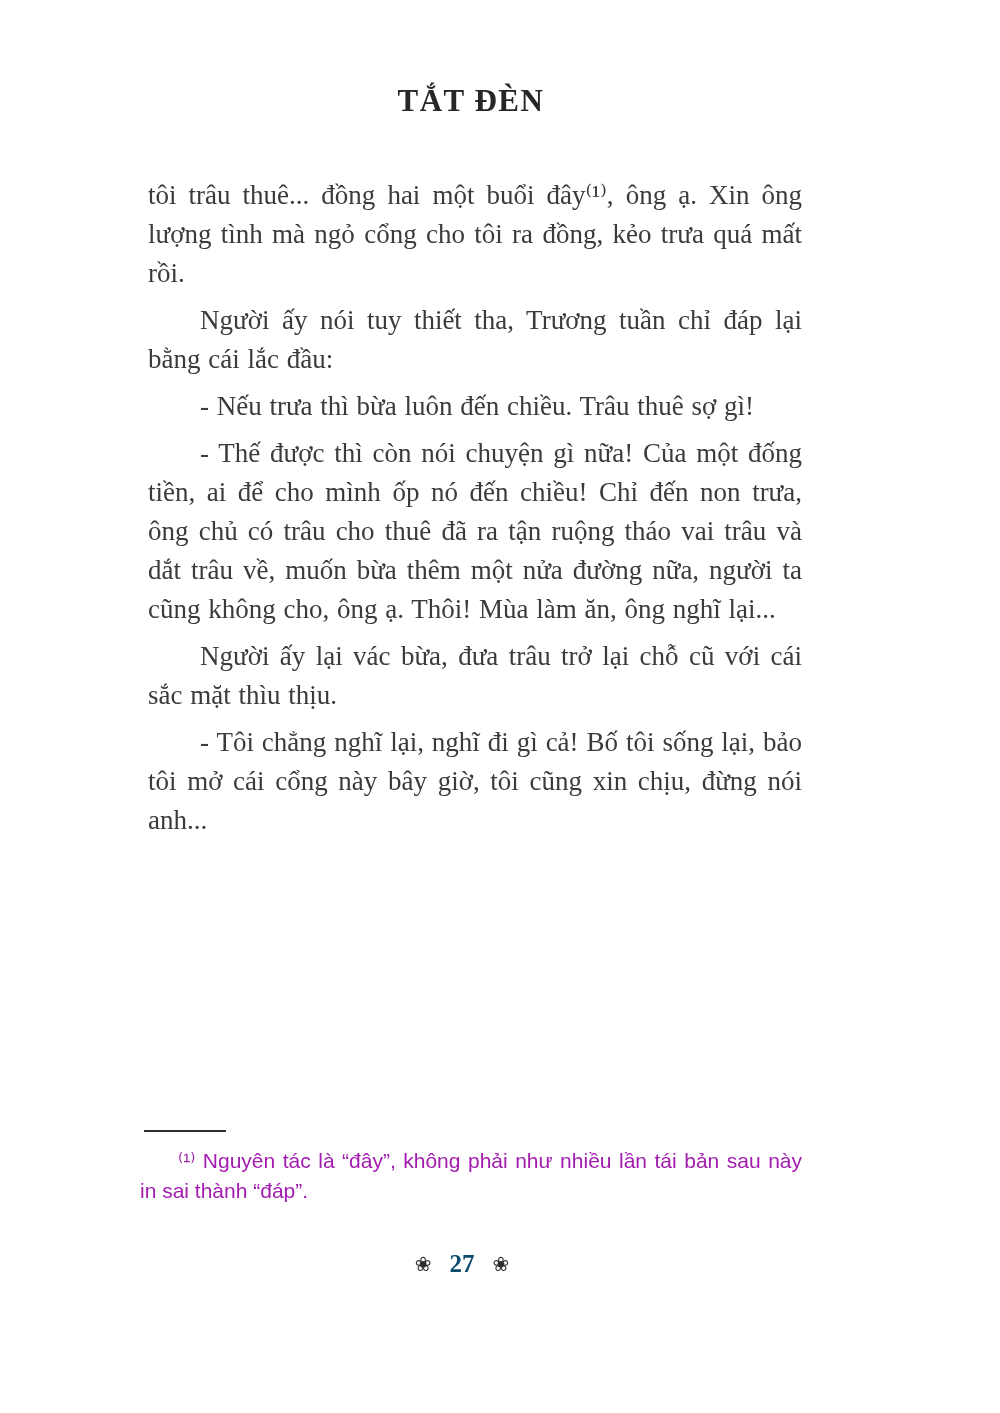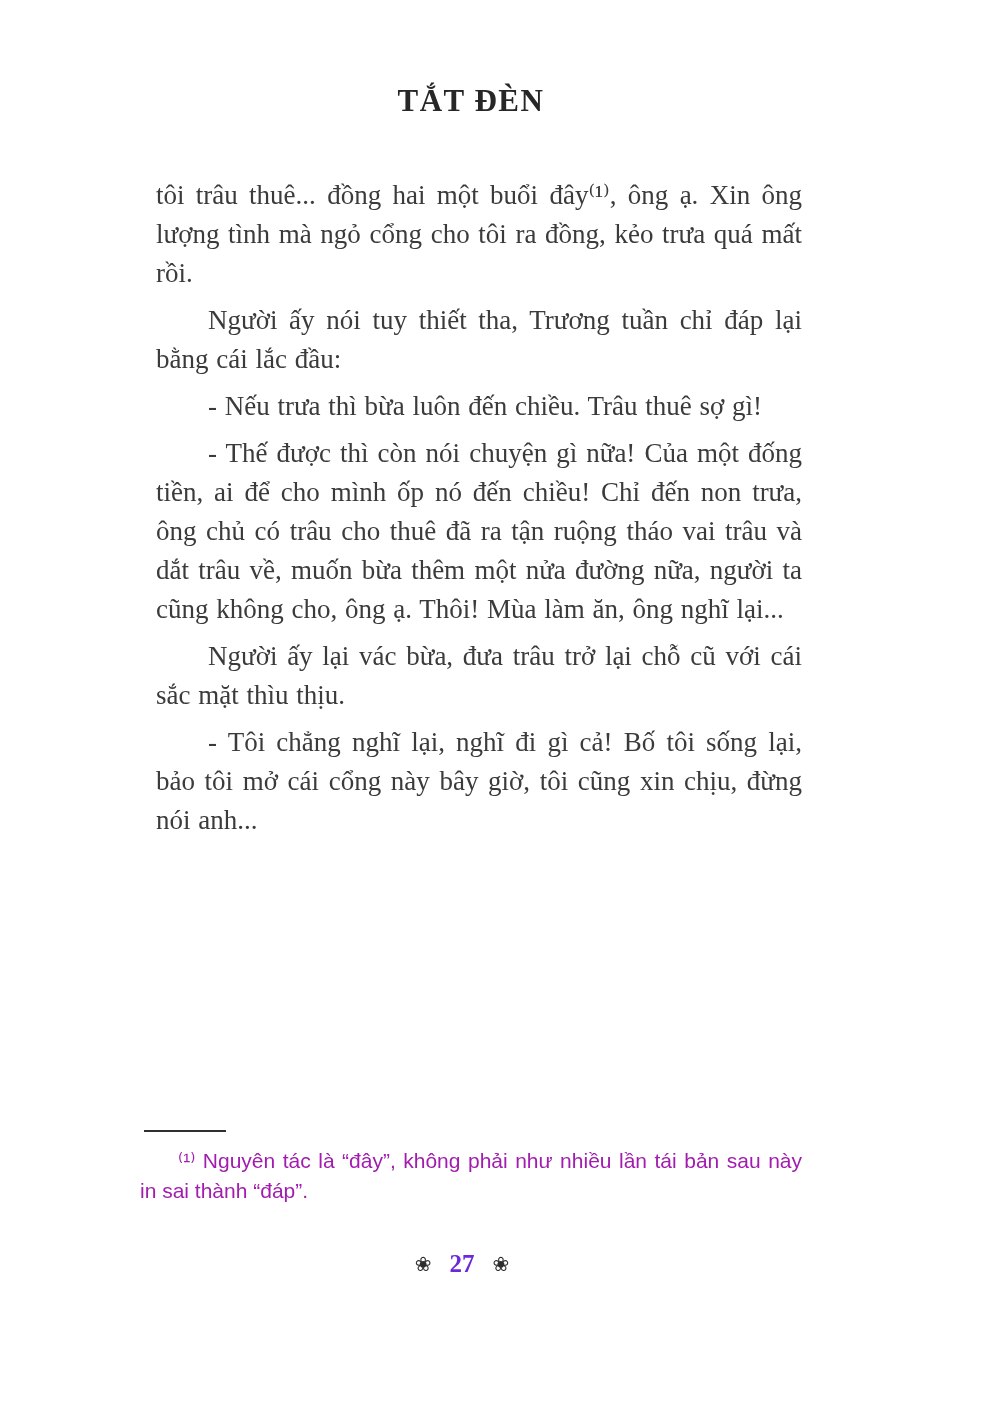--- a/index.html
+++ b/index.html
@@ -18,21 +18,21 @@
     margin: 0 0 56px 0;
     text-align: center;
     font-size: 31px;
     line-height: 38px;
     font-weight: 700;
     letter-spacing: 1.5px;
     color: #272727;
   }
   .body-text { }
   .para {
-    margin: 0 0 8px 16px;
+    margin: 0 0 8px 8px;
     font-size: 27px;
     line-height: 39px;
     text-align: justify;
     text-indent: 52px;
     word-spacing: 1px;
   }
   .para.no-indent { text-indent: 0; }
   .footnote-area {
     position: absolute;
     left: 140px;
@@ -68,21 +68,21 @@
   .ornament {
     font-family: "DejaVu Sans", sans-serif;
     font-size: 20px;
     line-height: 24px;
   }
   .page-number {
     font-family: "Liberation Serif", "DejaVu Serif", serif;
     font-size: 25px;
     font-weight: 700;
     line-height: 24px;
-    color: #6d28d9;
+    color: #0c4a6e;
   }
 </style>
 </head>
 <body>
 
 <div class="page">
 
   <h1 class="title">TẮT ĐÈN</h1>
 
   <div class="body-text">

